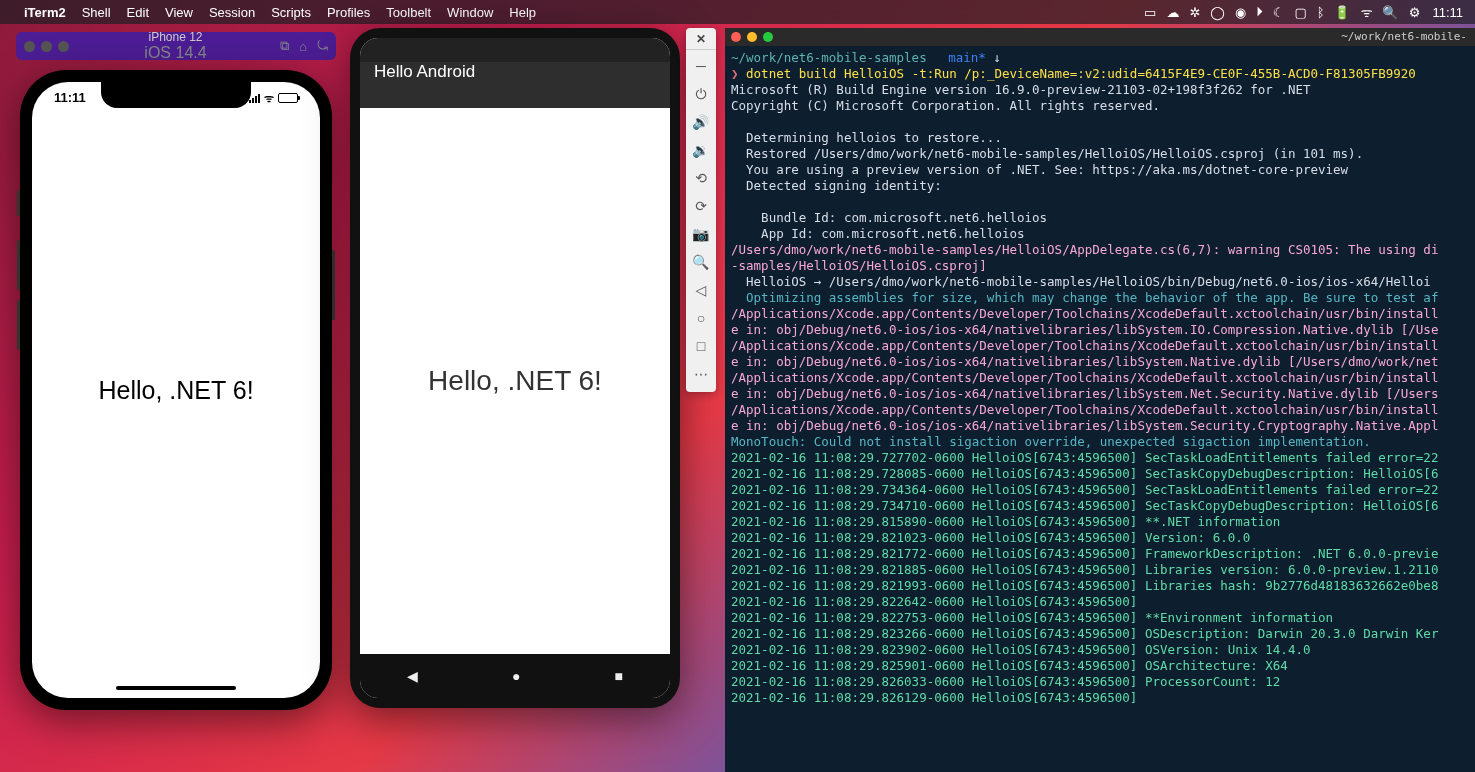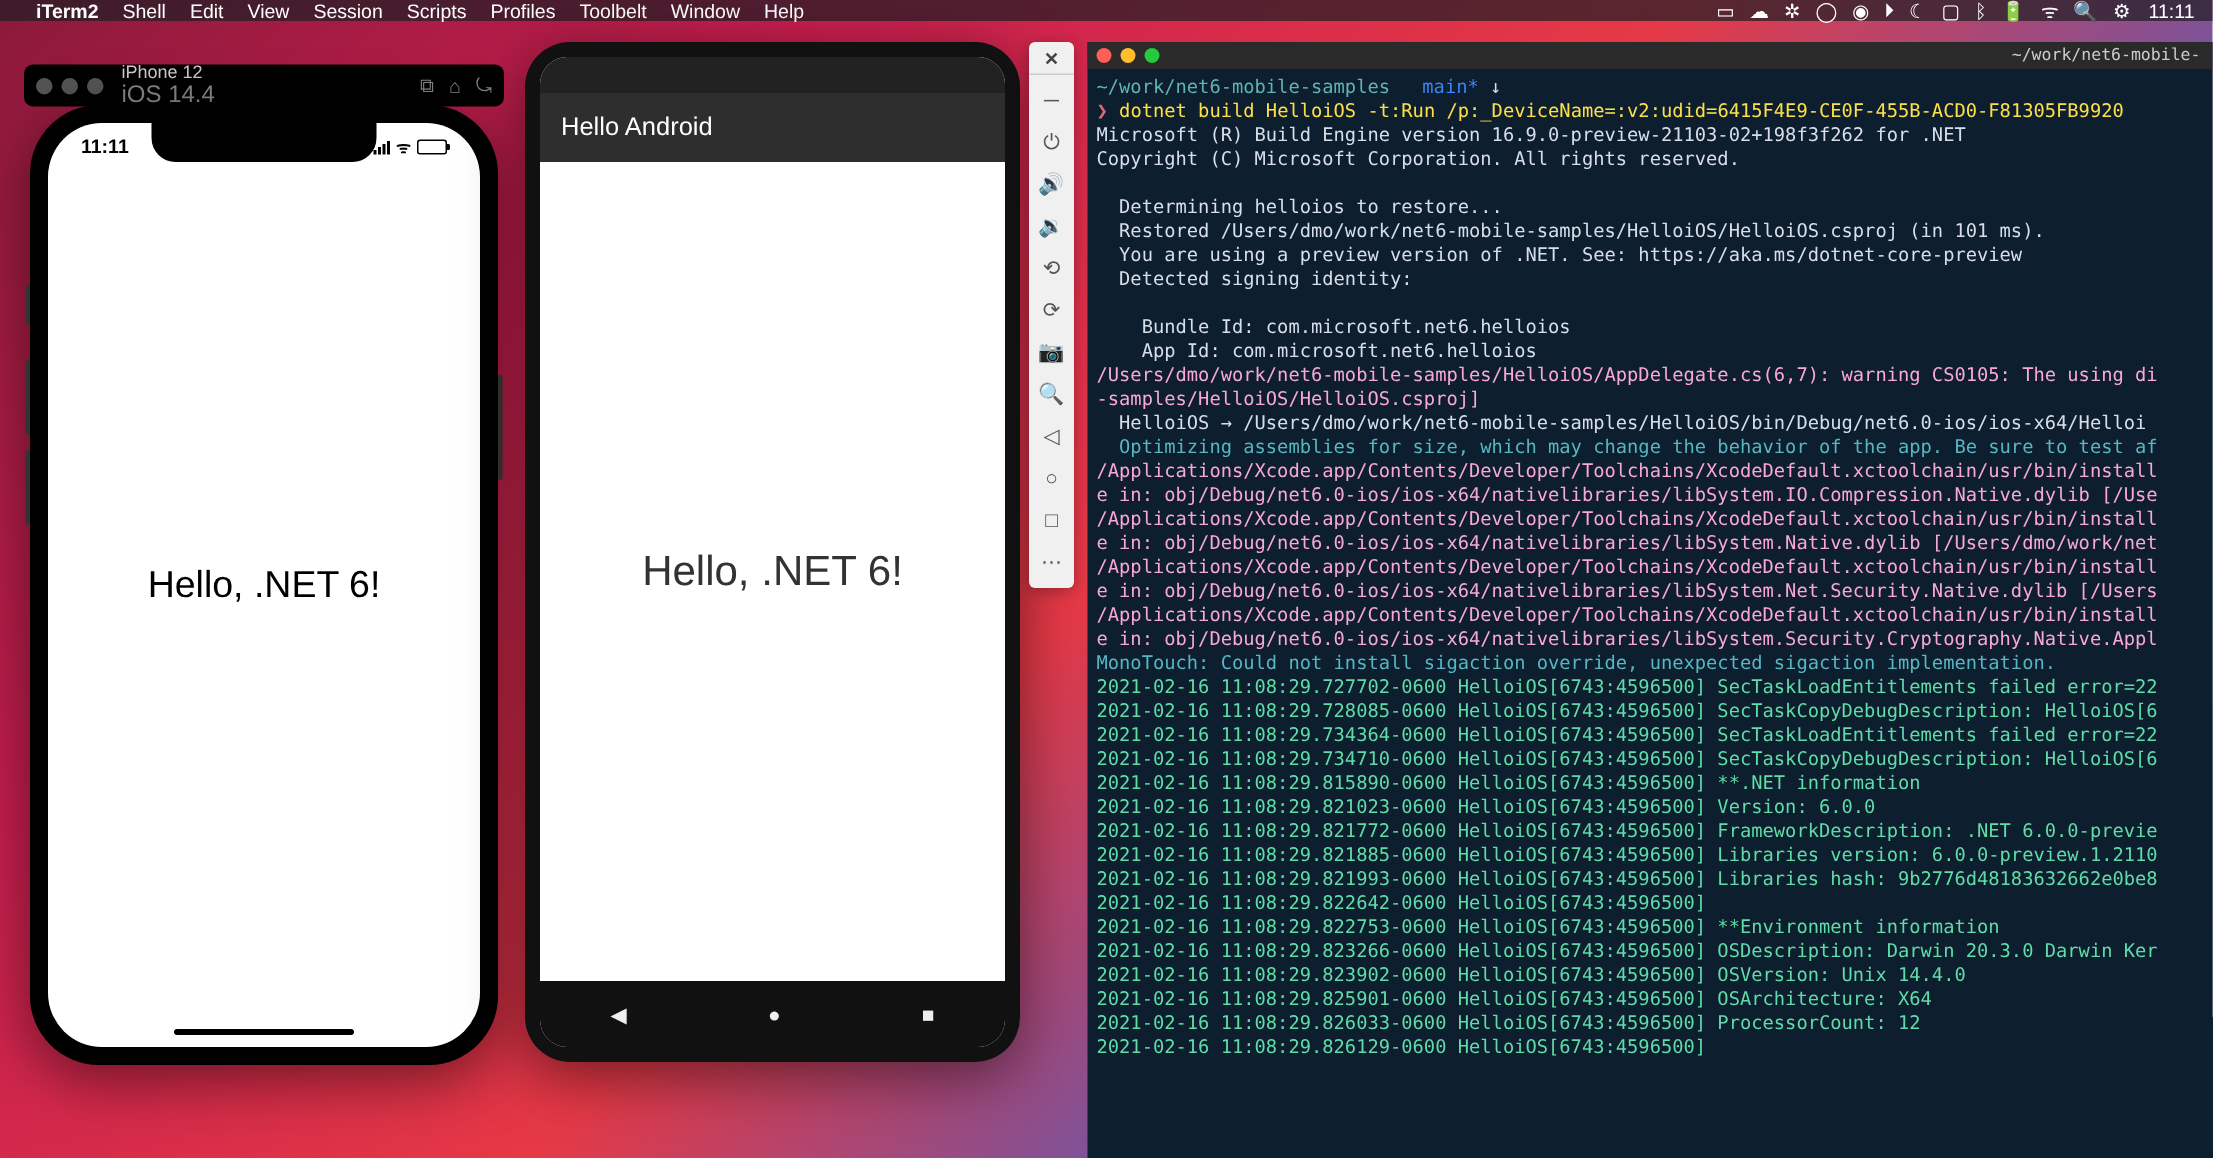--- a/index.html
+++ b/index.html
@@ -3,33 +3,33 @@
 <meta charset="utf-8">
 <style>
 * { margin: 0; padding: 0; box-sizing: border-box; }
 body {
   width: 1475px; height: 772px;
   background: linear-gradient(135deg, #8b1a3a 0%, #c91e4f 25%, #e63946 50%, #4a5fc1 75%, #2d3a8c 100%);
   font-family: -apple-system, "Helvetica Neue", Arial, sans-serif;
   overflow: hidden; position: relative;
 }
 
-.menubar { position: absolute; top: 0; left: 0; right: 0; height: 14px;
+.menubar { position: absolute; top: 0; left: 0; right: 0; height: 24px;
   background: rgba(30,30,35,0.7); display: flex; align-items: center;
   color: #fff; font-size: 13px; padding: 0 12px; backdrop-filter: blur(10px); }
 .menubar .apple { margin-right: 12px; }
 .menubar .menu-item { margin-right: 16px; cursor: default; }
 .menubar .spacer { flex: 1; }
 .menubar .status-icon { margin-left: 10px; font-size: 13px; }
 .menubar .time { margin-left: 12px; font-size: 13px; }
 
 
-.sim-header { position: absolute; top: 43px; left: 16px; width: 320px; height: 28px;
-  background: #000000; border-radius: 6px; display: flex; align-items: center;
-  color: #aaa; font-size: 11px; padding: 0 8px; }
+.sim-header { position: absolute; top: 32px; left: 16px; width: 320px; height: 28px;
+  background: #4c1d95; border-radius: 6px; display: flex; align-items: center;
+  color: #aaa; font-size: 11px; padding: 0 8px; text-align: center; }
 .sim-header .dots { display: flex; gap: 6px; margin-right: 12px; }
 .sim-header .dot { width: 11px; height: 11px; border-radius: 50%; background: #555; }
 .sim-header .device { flex: 1; }
 .sim-header .device-name { color: #ccc; font-size: 12px; }
 .sim-header .device-os { color: #888; font-size: 16px; }
 .sim-header .hbtn { margin-left: 10px; color: #888; font-size: 13px; }
 
 
 .iphone { position: absolute; top: 70px; left: 20px; width: 312px; height: 640px;
   background: #000; border-radius: 46px; padding: 12px;
@@ -51,21 +51,21 @@
 .iphone-text { font-size: 25px; color: #000; font-weight: 400; }
 
 
 .android { position: absolute; top: 28px; left: 350px; width: 330px; height: 680px;
   background: #111; border-radius: 30px; padding: 10px;
   box-shadow: 0 10px 40px rgba(0,0,0,0.5); }
 .android-screen { width: 100%; height: 100%; background: #fff; border-radius: 18px;
   position: relative; overflow: hidden; display: flex; flex-direction: column; }
 .android-status { height: 24px; background: #222; }
 .android-appbar { height: 46px; background: #2e2e2e; color: #fff; display: flex;
-  align-items: center; padding: 0 14px; font-size: 17px; }
+  align-items: flex-start; padding: 0 14px; font-size: 17px; }
 .android-content { flex: 1; display: flex; align-items: center; justify-content: center; }
 .android-text { font-size: 28px; color: #333; }
 .android-nav { height: 44px; background: #111; display: flex; align-items: center;
   justify-content: space-around; color: #eee; }
 .android-nav span { font-size: 14px; }
 
 
 .emu-toolbar { position: absolute; top: 28px; left: 686px; width: 30px;
   background: #f0f0f0; border-radius: 4px; display: flex; flex-direction: column;
   align-items: center; padding: 4px 0; box-shadow: 0 2px 10px rgba(0,0,0,0.3); }

